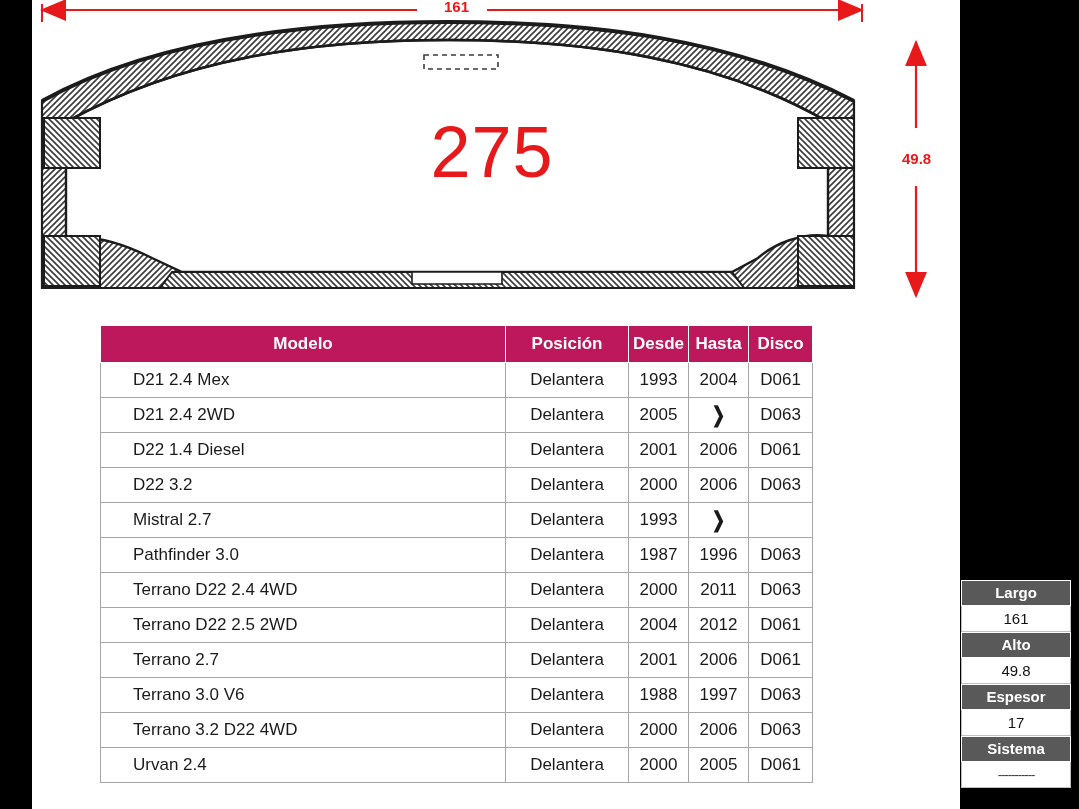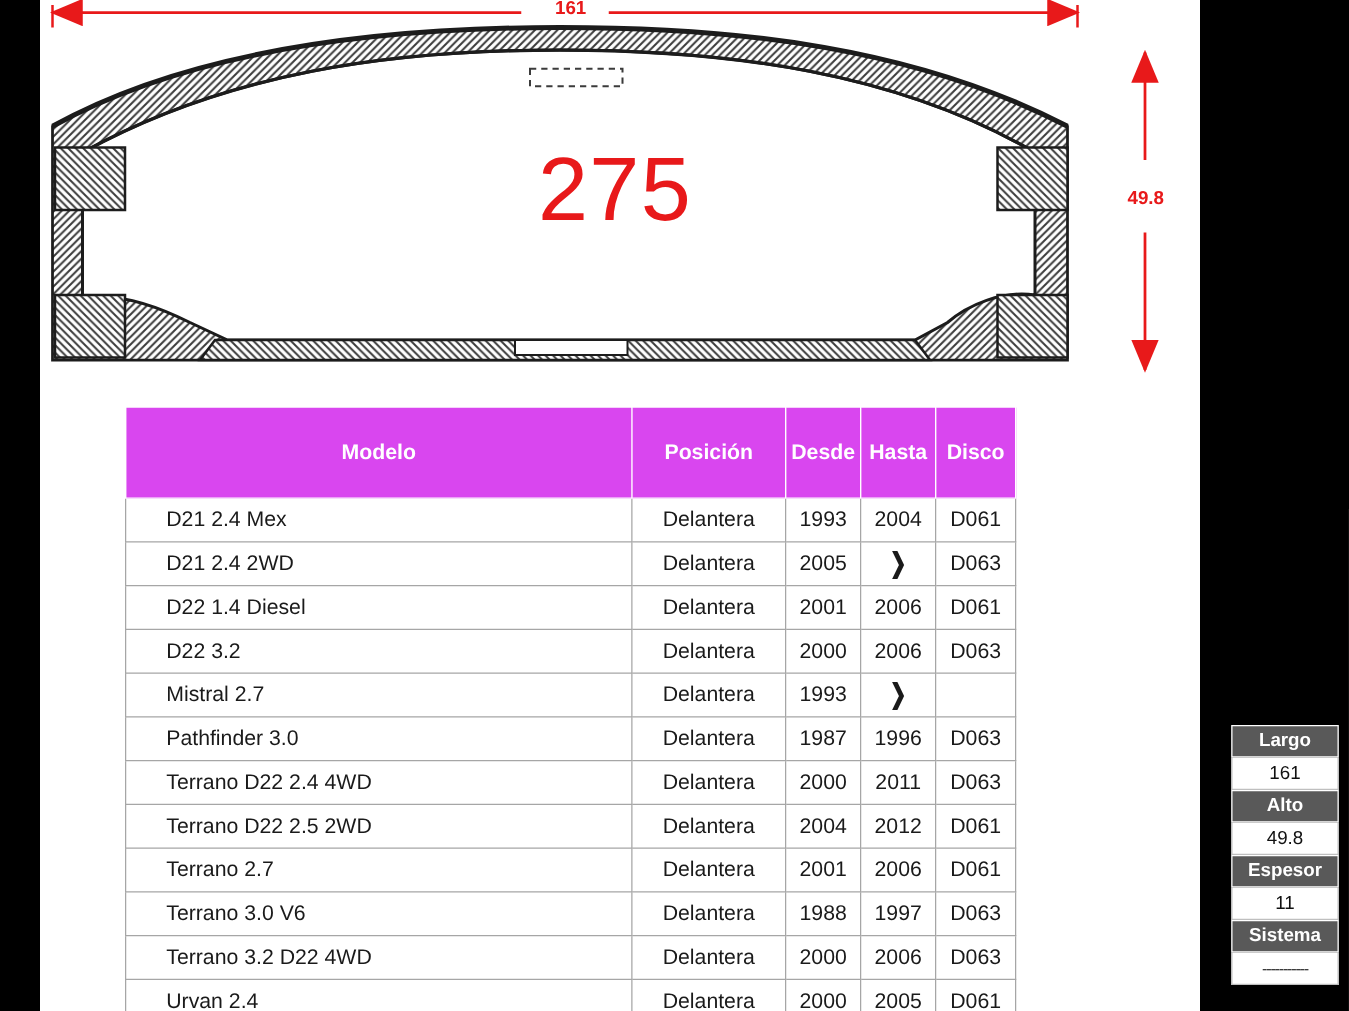--- a/index.html
+++ b/index.html
@@ -70,28 +70,28 @@
     color: #1a1a1a;
     background: #ffffff;
   }
   #apps-table col.c-modelo   { width: 405px; }
   #apps-table col.c-posicion { width: 123px; }
   #apps-table col.c-desde    { width: 60px; }
   #apps-table col.c-hasta    { width: 60px; }
   #apps-table col.c-disco    { width: 64px; }
 
   #apps-table thead th {
-    background: #d946ef;
+    background: #be185d;
     color: #ffffff;
     font-weight: bold;
     font-size: 17px;
     height: 36px;
     text-align: center;
     border: 1px solid #ffffff;
-    padding: 18px 4px;
+    padding: 0 4px;
   }
   #apps-table tbody td {
     height: 34px;
     border: 1px solid #a6a6a6;
     padding: 0 6px;
     text-align: center;
     white-space: nowrap;
     overflow: hidden;
   }
   #apps-table tbody td.modelo {
@@ -103,21 +103,21 @@
     font-weight: bold;
     font-size: 16px;
     transform: scaleY(1.35);
   }
 
   
   #specs {
     position: absolute;
     right: 8px;
     top: 580px;
-    width: 86px;
+    width: 110px;
     font-size: 15px;
     text-align: center;
     color: #111111;
   }
   #specs .s-head {
     background: #595959;
     color: #ffffff;
     font-weight: bold;
     height: 24px;
     line-height: 24px;
@@ -312,16 +312,16 @@
       </tr>
     </tbody>
 </table>
 
 <div id="specs">
     <div class="s-head">Largo</div>
     <div class="s-val">161</div>
     <div class="s-head">Alto</div>
     <div class="s-val">49.8</div>
     <div class="s-head">Espesor</div>
-    <div class="s-val">11</div>
+    <div class="s-val">17</div>
     <div class="s-head">Sistema</div>
     <div class="s-val dashline">-----------</div>
   </div>
 
 </body></html>

